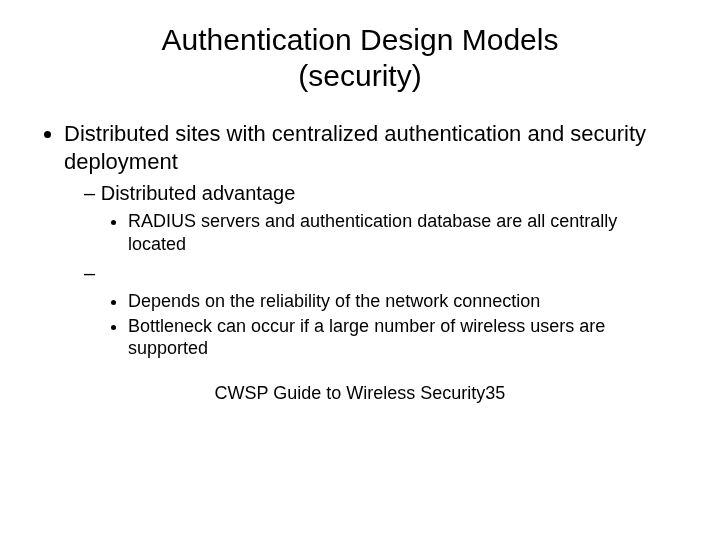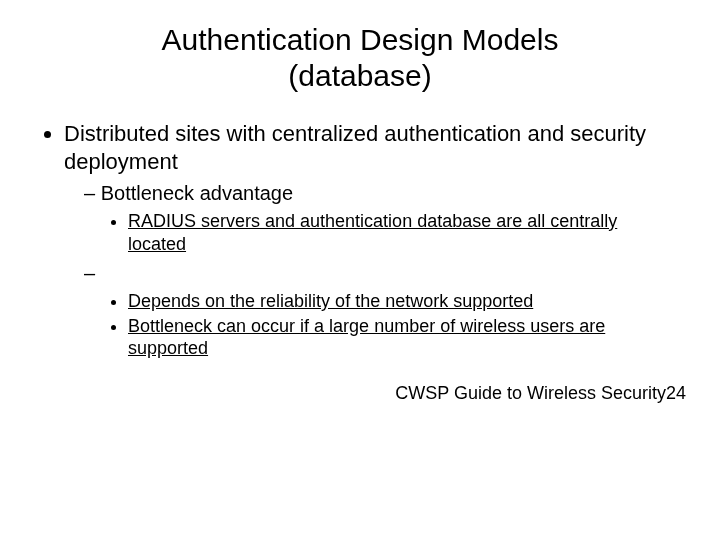--- a/index.html
+++ b/index.html
@@ -50,62 +50,61 @@
     content: "–  ";
   }
   ul.lvl3 {
     list-style: disc;
     margin: 4px 0 6px 0;
     padding-left: 44px;
     font-size: 18px;
   }
   ul.lvl3 > li {
     margin-bottom: 2px;
-    text-decoration: underline;
   }
   .footer {
     position: absolute;
     bottom: 28px;
     left: 34px;
     right: 34px;
     font-size: 18px;
     display: flex;
-    justify-content: flex-end;
+    justify-content: center;
   }
 </style>
 </head>
 <body>
 
 <div class="slide">
 
   <div class="title">
     <span>Authentication Design Models</span><br>
-    <span>(database)</span>
+    <span>(security)</span>
   </div>
 
   <div class="content">
     <ul class="lvl1">
       <li>
         <span>Distributed sites with centralized authentication and security deployment</span>
         <ul class="lvl2">
           <li>
-            <span>Bottleneck advantage</span>
+            <span>Distributed advantage</span>
             <ul class="lvl3">
               <li><span>RADIUS servers and authentication database are all centrally located</span></li>
             </ul>
           </li>
           <li>
             <ul class="lvl3">
-              <li><span>Depends on the reliability of the network supported</span></li>
+              <li><span>Depends on the reliability of the network connection</span></li>
               <li><span>Bottleneck can occur if a large number of wireless users are supported</span></li>
             </ul>
           </li>
         </ul>
       </li>
     </ul>
   </div>
 
   <div class="footer">
     <span>CWSP Guide to Wireless Security</span>
-    <span>24</span>
+    <span>35</span>
   </div>
 
 </div>
 
 </body></html>

